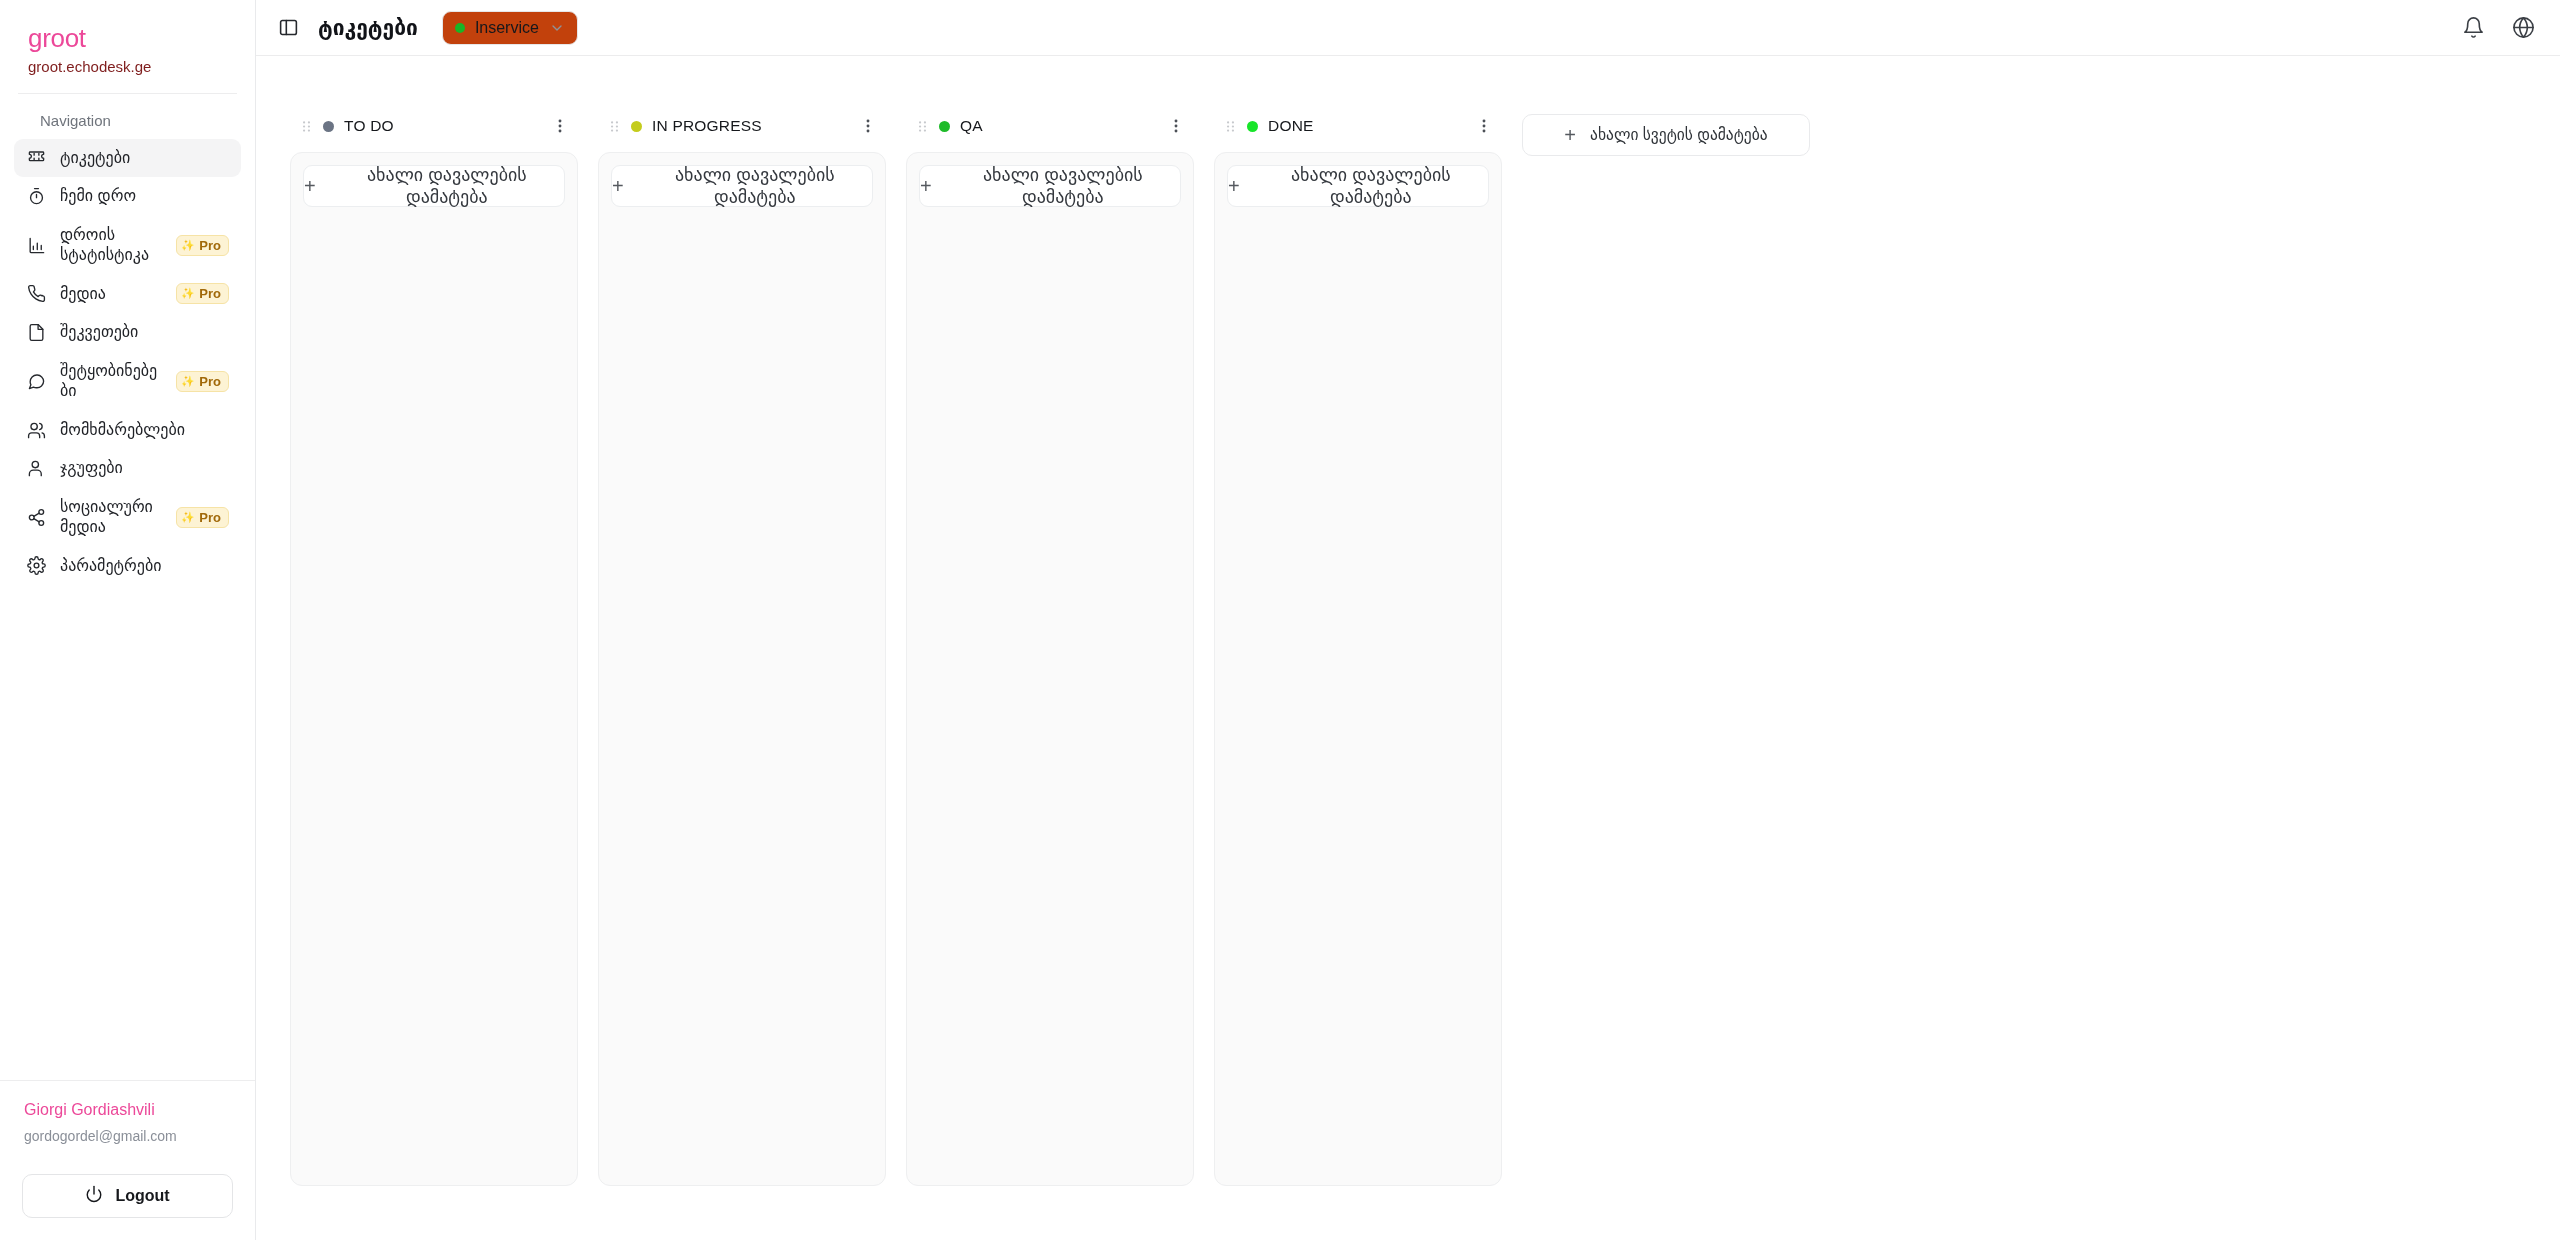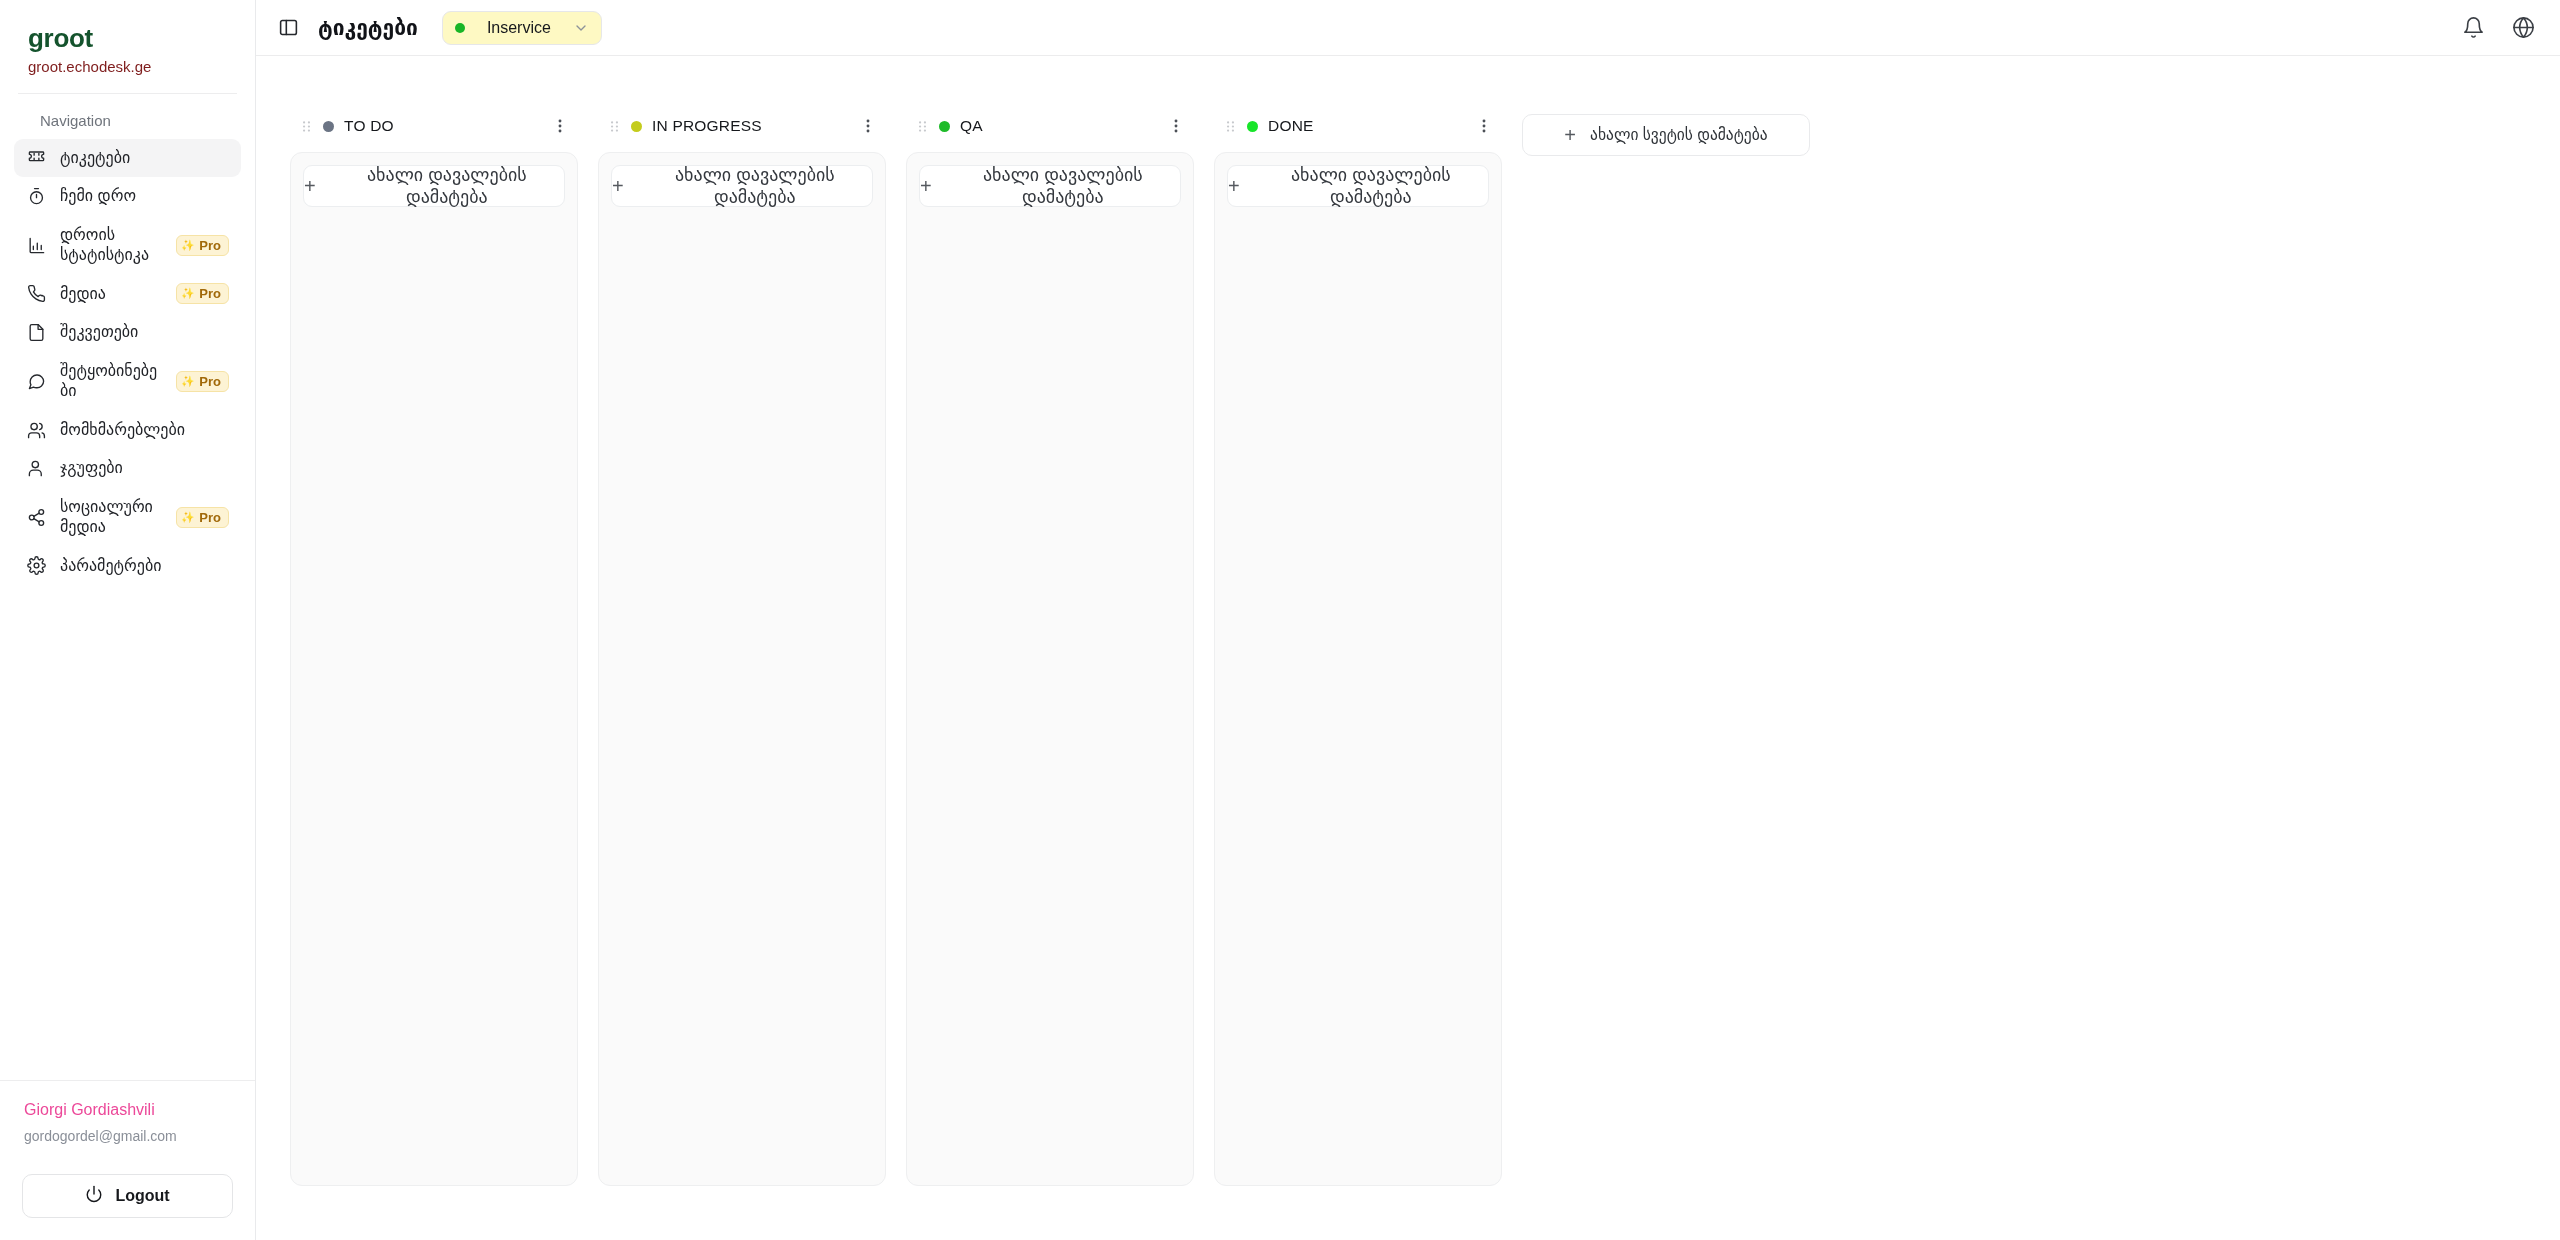--- a/index.html
+++ b/index.html
@@ -15,21 +15,21 @@
   
   .sidebar {
     width: 256px; height: 1240px;
     background: #ffffff;
     border-right: 1px solid #e9eaec;
     display: flex; flex-direction: column;
     flex: 0 0 256px;
   }
   .brand { padding: 24px 24px 0 28px; }
   .brand-name {
-    font-size: 26px; font-weight: 700; color: #14532d;
+    font-size: 26px; font-weight: 400; color: #ec4899;
     letter-spacing: -0.3px; line-height: 1.1;
   }
   .brand-sub { font-size: 15px; color: #7f1d1d; margin-top: 5px; }
   .brand-divider { height: 1px; background: #ededee; margin: 18px 18px 0 18px; }
 
   .nav-label {
     font-size: 15px; color: #6f747c; font-weight: 400;
     padding: 18px 0 10px 40px;
   }
   .nav { padding: 0 14px; }
@@ -81,23 +81,23 @@
     display: flex; align-items: center;
     padding: 0 24px 0 22px; gap: 18px;
   }
   .panel-ico { width: 22px; height: 22px; color: #25282d; cursor: pointer; display:flex; }
   .panel-ico svg { width: 21px; height: 21px; }
   .page-title {
     font-size: 21px; font-weight: 700; color: #111318;
     letter-spacing: 0px;
   }
   .status-pill {
-    display: inline-flex; align-items: center; gap: 22px;
+    display: inline-flex; align-items: center; gap: 10px;
     border: 1px solid #e6e7e9; border-radius: 9px;
-    height: 34px; padding: 0 12px; cursor: pointer; background:#fef9c3;
+    height: 34px; padding: 0 12px; cursor: pointer; background:#c2410c;
     margin-left: 6px;
   }
   .status-dot { width: 10px; height: 10px; border-radius: 50%; background: #19b526; flex:0 0 10px;}
   .status-text { font-size: 16px; color: #16181c; }
   .chev { color: #8d9299; display:flex; }
   .chev svg { width: 16px; height: 16px; }
   .topbar-right { margin-left: auto; display: flex; align-items: center; gap: 26px; }
   .icon-btn { width: 24px; height: 24px; color: #3b3f45; cursor: pointer; display:flex; }
   .icon-btn svg { width: 23px; height: 23px; }
 

